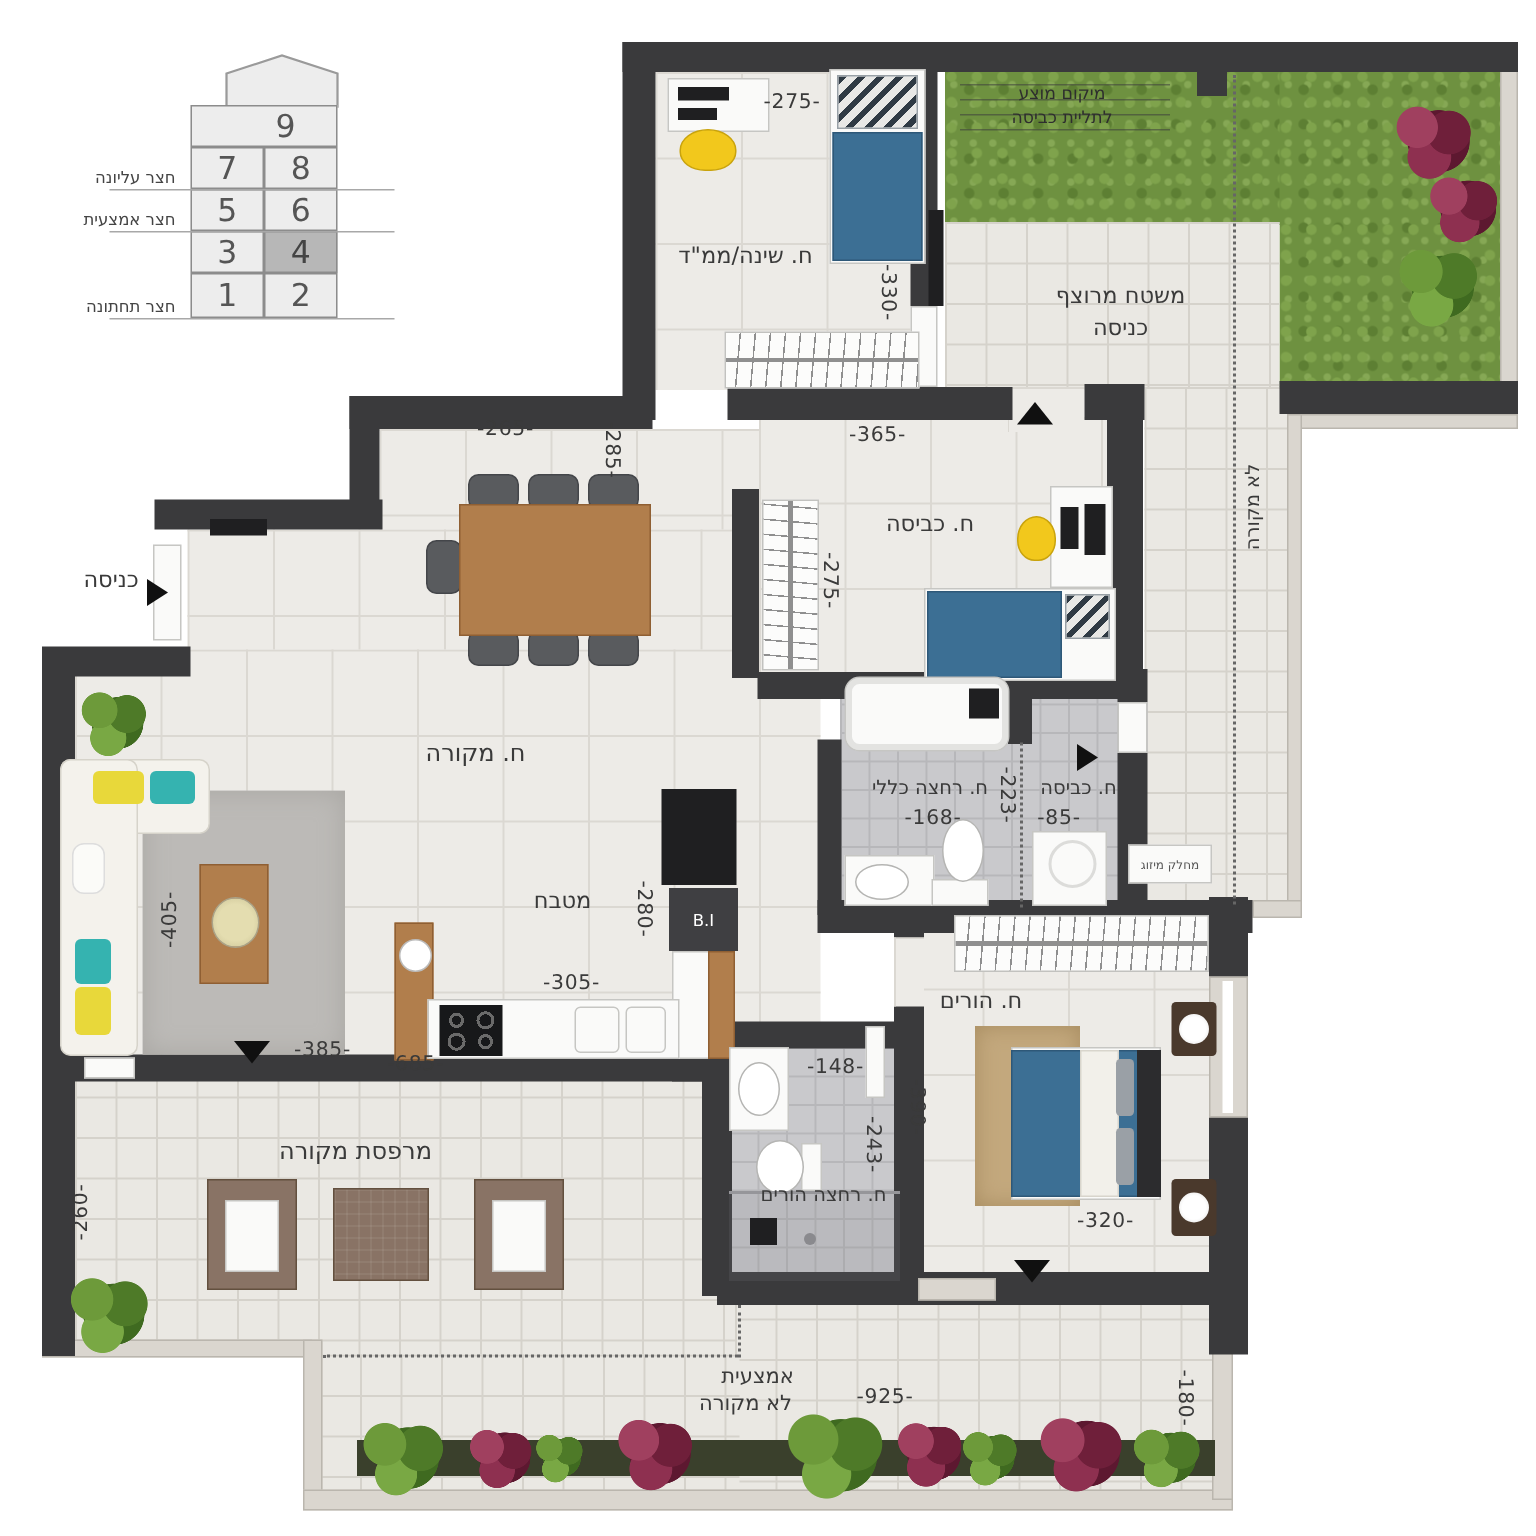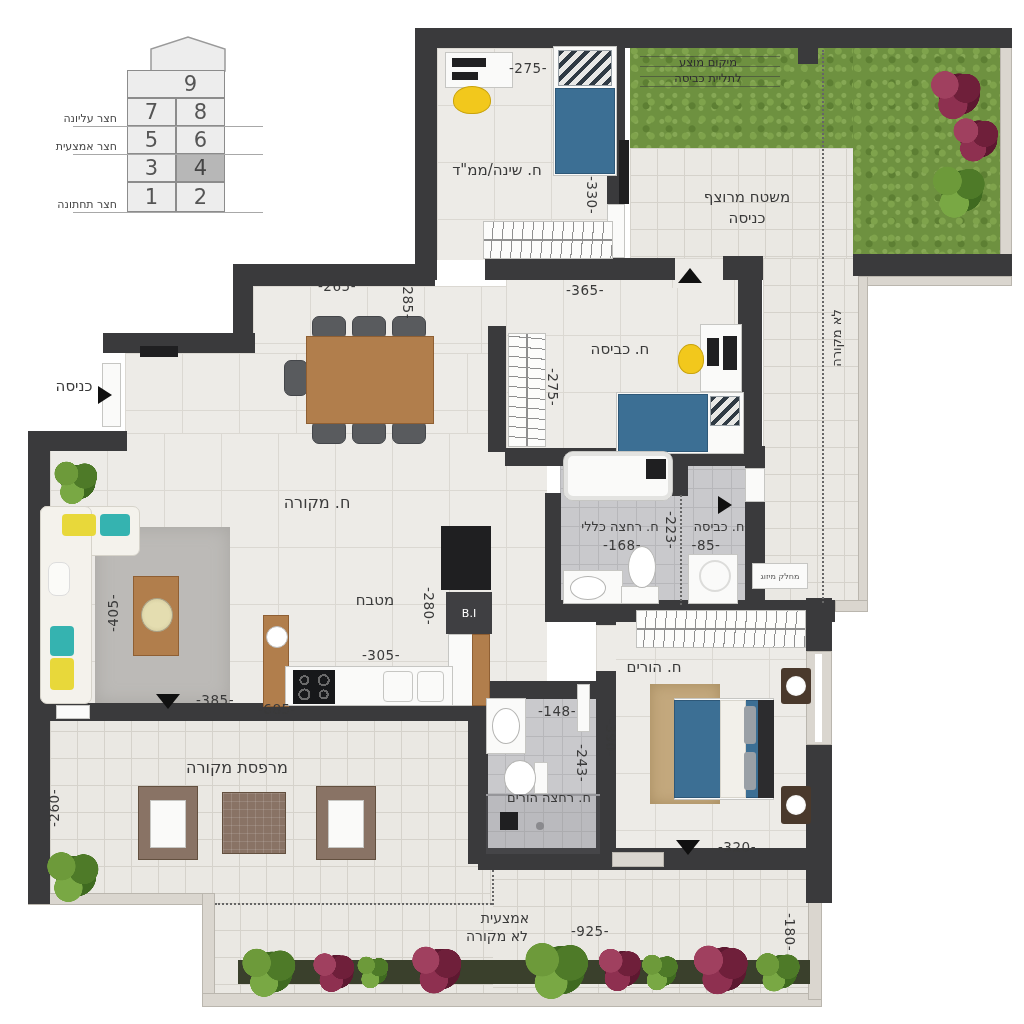--- a/index.html
+++ b/index.html
@@ -315,21 +315,21 @@
   <div class="p dim ctr" style="left:381px;top:655px">-305-</div>
 
   <div class="p lbl ctr" style="left:620px;top:526px;font-size:13px">ח. רחצה כללי</div>
   <div class="p dim ctr" style="left:622px;top:545px">-168-</div>
   <div class="p dim ctr90" style="left:671px;top:530px">-223-</div>
   <div class="p lbl ctr" style="left:719px;top:526px;font-size:13px">ח. כביסה</div>
   <div class="p dim ctr" style="left:706px;top:545px">-85-</div>
 
   <div class="p lbl ctr" style="left:654px;top:667px">ח. הורים</div>
   <div class="p dim ctr90" style="left:611px;top:738px">-390-</div>
-  <div class="p dim ctr" style="left:737px;top:847px">-320-</div>
+  <div class="p dim ctr" style="left:737px;top:814px">-320-</div>
 
   <div class="p lbl ctr" style="left:549px;top:797px;font-size:13px">ח. רחצה הורים</div>
   <div class="p dim ctr" style="left:557px;top:711px">-148-</div>
   <div class="p dim ctr90" style="left:582px;top:763px">-243-</div>
 
   <div class="p lbl ctr" style="left:237px;top:767px;font-size:16px">מרפסת מקורה</div>
   <div class="p dim ctr" style="left:277px;top:709px">-685-</div>
   <div class="p dim ctr270" style="left:54px;top:808px">-260-</div>
 
   <div class="p lbl ctr" style="left:505px;top:918px;font-size:14px">אמצעית</div>

